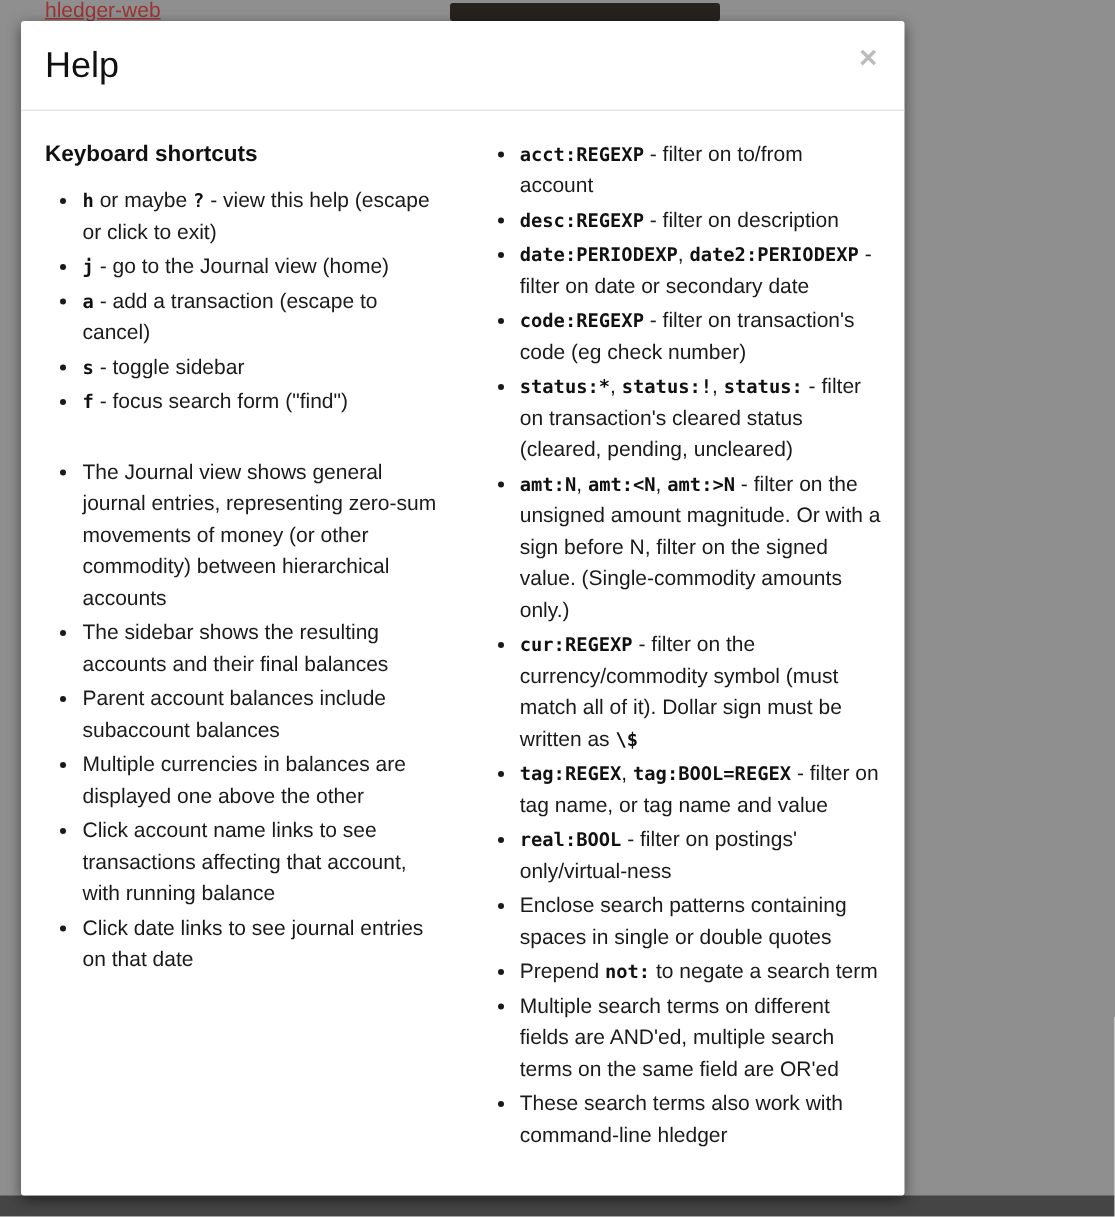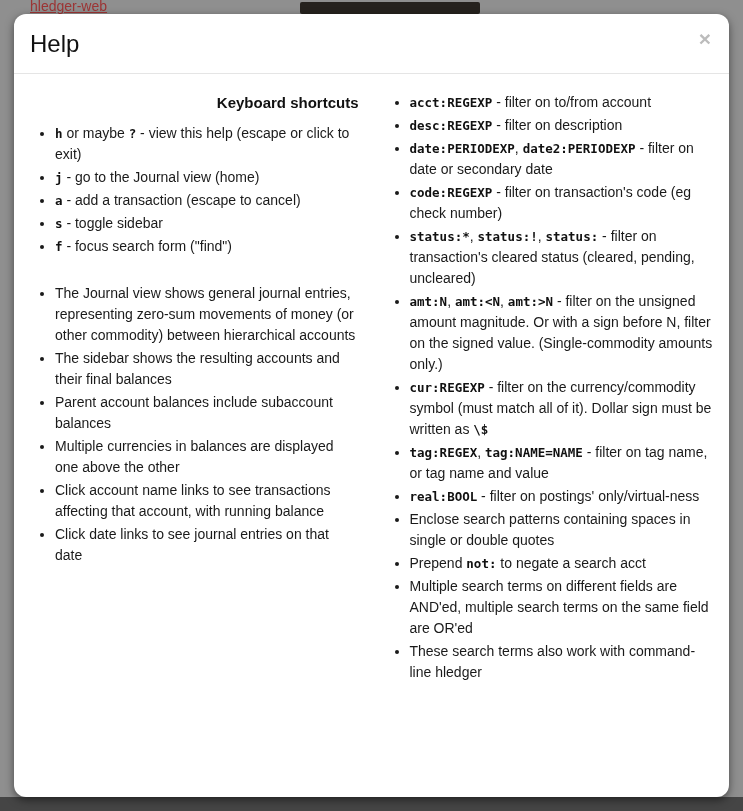--- a/index.html
+++ b/index.html
@@ -22,23 +22,23 @@
     position: absolute; left: 300px; top: 2px;
     width: 180px; height: 12px;
     background: #26221e; border-radius: 2px;
   }
   .bottom-band {
     position: absolute; left: 0; bottom: 0;
     width: 100%; height: 14px; background: #454545;
   }
   .modal {
     position: absolute; left: 14px; top: 14px;
-    width: 715px; height: 783px;
+    width: 589px; height: 783px;
     background: #ffffff;
-    border-radius: 12px;
+    border-radius: 2px;
     box-shadow: 0 3px 9px rgba(0,0,0,0.5);
     overflow: hidden;
   }
   .modal-header {
     position: relative;
     padding: 16px 16px 14px 16px;
     border-bottom: 1px solid #e5e5e5;
   }
   .modal-title {
     margin: 0;
@@ -59,21 +59,20 @@
     display: flex;
     gap: 26px;
     padding: 16px 16px 10px 16px;
   }
   .col { flex: 1 1 0; min-width: 0; }
   .section-heading {
     font-size: 15px;
     font-weight: bold;
     color: #111;
     margin: 4px 0 12px 0;
-    text-align: right;
   }
   .help-list {
     margin: 0 0 26px 0;
     padding: 0 0 0 25px;
     list-style: disc;
   }
   .col section:last-child .help-list { margin-bottom: 16px; }
   .help-list li {
     margin: 2px 0;
     line-height: 1.5;
@@ -127,23 +126,23 @@
     <div class="col">
       <section>
         <ul class="help-list">
             <li><code>acct:REGEXP</code><span> - filter on to/from account</span></li>
             <li><code>desc:REGEXP</code><span> - filter on description</span></li>
             <li><code>date:PERIODEXP</code><span>, </span><code>date2:PERIODEXP</code><span> - filter on date or secondary date</span></li>
             <li><code>code:REGEXP</code><span> - filter on transaction's code (eg check number)</span></li>
             <li><code>status:*</code><span>, </span><code>status:!</code><span>, </span><code>status:</code><span> - filter on transaction's cleared status (cleared, pending, uncleared)</span></li>
             <li><code>amt:N</code><span>, </span><code>amt:&lt;N</code><span>, </span><code>amt:&gt;N</code><span> - filter on the unsigned amount magnitude. Or with a sign before N, filter on the signed value. (Single-commodity amounts only.)</span></li>
             <li><code>cur:REGEXP</code><span> - filter on the currency/commodity symbol (must match all of it). Dollar sign must be written as </span><code>\$</code></li>
-            <li><code>tag:REGEX</code><span>, </span><code>tag:NAME=NAME</code><span> - filter on tag name, or tag name and value</span></li>
+            <li><code>tag:REGEX</code><span>, </span><code>tag:BOOL=REGEX</code><span> - filter on tag name, or tag name and value</span></li>
             <li><code>real:BOOL</code><span> - filter on postings' only/virtual-ness</span></li>
             <li><span>Enclose search patterns containing spaces in single or double quotes</span></li>
-            <li><span>Prepend </span><code>not:</code><span> to negate a search acct</span></li>
+            <li><span>Prepend </span><code>not:</code><span> to negate a search term</span></li>
             <li><span>Multiple search terms on different fields are AND'ed, multiple search terms on the same field are OR'ed</span></li>
             <li><span>These search terms also work with command-line hledger</span></li>
           </ul>
       </section>
     </div>
   </div>
 </div>
 
 </body></html>

